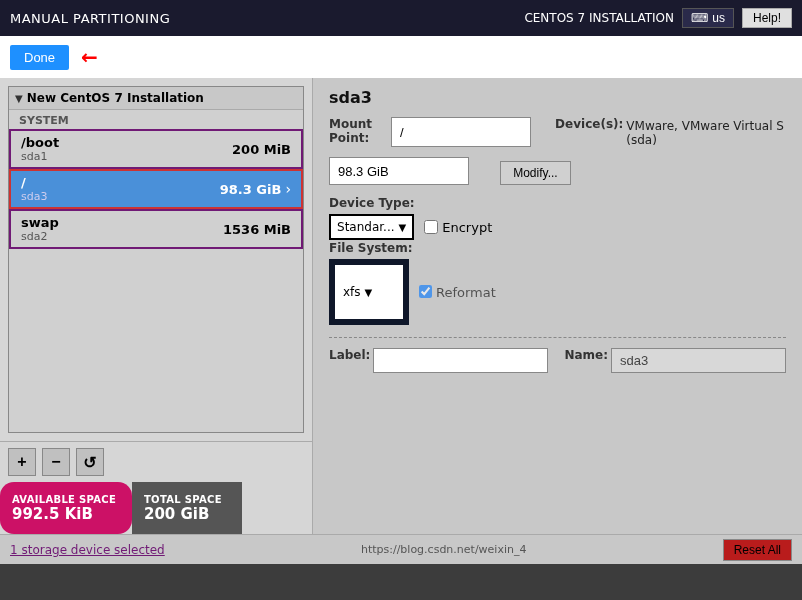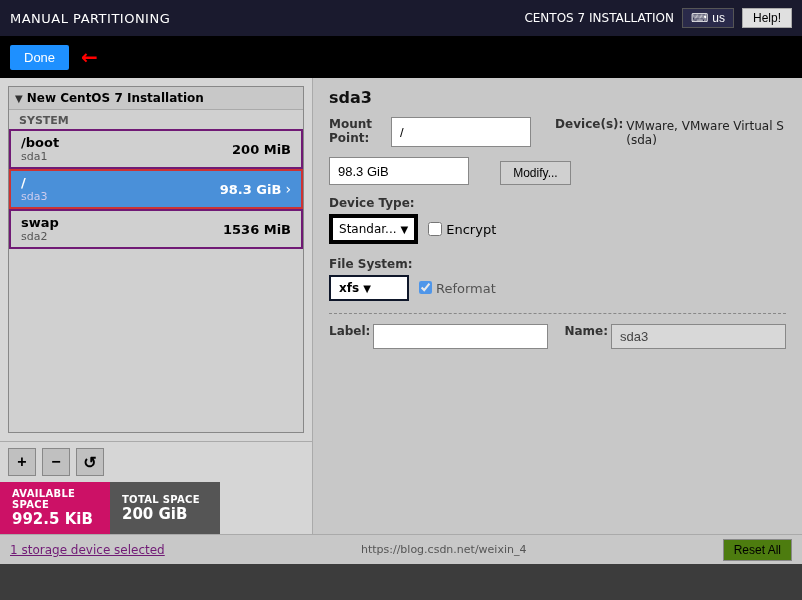--- a/index.html
+++ b/index.html
@@ -50,21 +50,21 @@
     .help-btn {
       background: #e0e0e0;
       border: 1px solid #aaa;
       padding: 2px 10px;
       font-size: 12px;
       cursor: pointer;
     }
 
     
     .toolbar {
-      background: #000000;
+      background: #ffffff;
       padding: 6px 10px;
       display: flex;
       align-items: center;
       gap: 12px;
       height: 42px;
     }
     .done-btn {
       background: #1e90ff;
       color: white;
       border: none;
@@ -188,21 +188,22 @@
       display: flex;
       height: 52px;
     }
     .available-space {
       background: #cc1166;
       color: white;
       padding: 6px 12px;
       display: flex;
       flex-direction: column;
       justify-content: center;
-      width: 110px;
+      width: 132px;
+      border-radius: 14px;
     }
     .total-space {
       background: #555;
       color: white;
       padding: 6px 12px;
       display: flex;
       flex-direction: column;
       justify-content: center;
       width: 110px;
     }
@@ -269,21 +270,21 @@
       margin-top: 8px;
     }
     .dropdown-row {
       display: flex;
       align-items: center;
       gap: 10px;
       margin-top: 4px;
     }
     .dropdown-select {
       background: white;
-      border: 4px solid #000000;
+      border: 2px solid #000000;
       padding: 4px 6px;
       font-size: 12px;
       display: flex;
       align-items: center;
       gap: 4px;
       cursor: pointer;
     }
     .dropdown-arrow {
       font-size: 10px;
     }
@@ -292,33 +293,32 @@
       align-items: center;
       gap: 4px;
     }
     .checkbox-row input[type="checkbox"] {
       width: 14px;
       height: 14px;
     }
 
     
     .filesystem-section {
-      margin-top: 12px;
+      margin-top: 0;
     }
     .fs-dropdown {
       display: flex;
       align-items: center;
       gap: 4px;
       background: white;
-      border: 2px solid #0f172a;
-      padding: 4px 8px;
+      border: 6px solid #0f172a;
+      padding: 20px 8px;
       font-size: 12px;
       cursor: pointer;
       width: 80px;
-      font-weight: bold;
     }
 
     
     .label-name-row {
       display: flex;
       gap: 16px;
       margin-top: 10px;
     }
     .label-input {
       border: 1px solid #888;
@@ -356,21 +356,21 @@
       color: #701a75;
       text-decoration: underline;
       font-size: 12px;
       cursor: pointer;
     }
     .url-text {
       font-size: 11px;
       color: #555;
     }
     .reset-all-btn {
-      background: #4d7c0f;
+      background: #b91c1c;
       border: 1px solid #888;
       padding: 3px 10px;
       font-size: 12px;
       cursor: pointer;
     }
 
     .reformat-row {
       display: flex;
       align-items: flex-start;
       gap: 4px;

